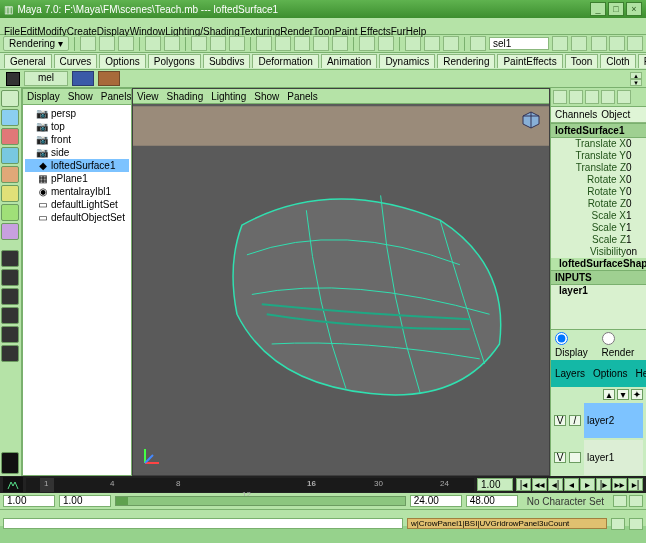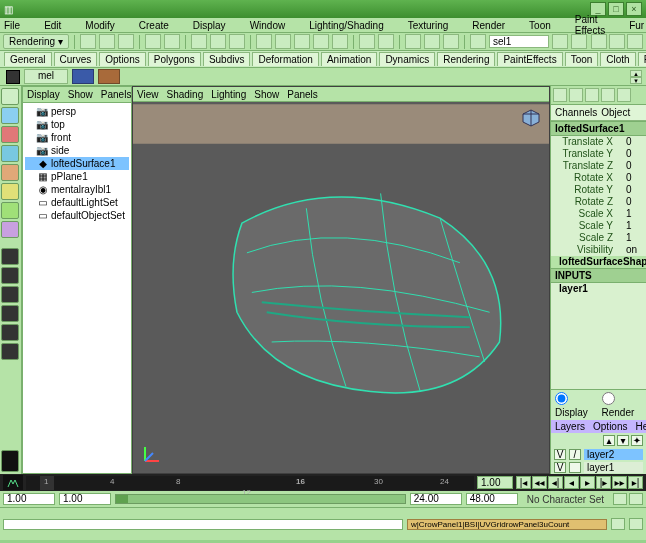--- a/index.html
+++ b/index.html
@@ -2,21 +2,21 @@
 <html><head>
 <meta charset="utf-8">
 <style>
 * { margin: 0; padding: 0; box-sizing: border-box; font-family: "MS Sans Serif", Tahoma, sans-serif; font-size: 10px; }
 body { background: #96d28c; width: 646px; height: 543px; overflow: hidden; }
 
 .titlebar { background: linear-gradient(#5fb34f,#3d8e2f); height: 18px; display: flex; align-items: center; padding: 0 4px; color: #fff; }
 .titlebar .spacer { flex: 1; }
 .winbtn { width: 16px; height: 14px; background: #b0e2a2; border: 1px solid #3c7f2f; margin-left: 2px; display: flex; align-items: center; justify-content: center; font-size: 9px; color: #2a5a20; }
 
-.menubar { background: #b5e3a7; height: 15px; display: flex; align-items: center; padding: 0 4px; gap: 24px; border-bottom: 1px solid #7ab06e; }
+.menubar { background: #b5e3a7; height: 15px; display: flex; align-items: flex-start; padding: 8px 4px; gap: 0; border-bottom: 1px solid #7ab06e; }
 .menubar span { color: #000; cursor: default; }
 
 .shelfbar { background: #b5e3a7; height: 18px; display: flex; align-items: center; padding: 0 3px; gap: 3px; border-bottom: 1px solid #7ab06e; }
 .shelfbar .pill { background: #c9ecc0; border: 1px solid #8bb87e; padding: 1px 5px; border-radius: 2px; }
 .shelfbar .sep { width: 1px; height: 14px; background: #7ab06e; margin: 0 2px; }
 .toolbtn { width: 16px; height: 15px; background: #c9ecc0; border: 1px solid #8bb87e; }
 .endbtns { margin-left: auto; display: flex; gap: 2px; }
 
 .shelftabs { background: #c9ecc0; height: 17px; display: flex; align-items: center; padding: 0 4px; gap: 2px; border-bottom: 1px solid #7ab06e; }
 .shelftabs .tab { padding: 1px 5px; background: #dff5d6; border: 1px solid #8bb87e; border-bottom: none; cursor: default; }
@@ -45,59 +45,60 @@
 .viewcube { position: absolute; top: 6px; right: 8px; width: 20px; height: 20px; }
 .axisgiz { position: absolute; bottom: 6px; left: 6px; width: 24px; height: 24px; }
 
 .rightcol { width: 96px; background: #c9ecc0; border-left: 1px solid #7ab06e; display: flex; flex-direction: column; }
 .rightcol .iconrow { display: flex; gap: 2px; padding: 2px; background: #b5e3a7; border-bottom: 1px solid #7ab06e; }
 .rightcol .iconrow .ib { width: 14px; height: 14px; background: #cfeec6; border: 1px solid #8bb87e; }
 .chtabs { display: flex; gap: 4px; padding: 2px 4px; font-size: 9px; background: #dff5d6; border-bottom: 1px solid #8bb87e; }
 .chhead { background: #9fd091; padding: 1px 4px; font-weight: bold; border-top: 1px solid #7ab06e; border-bottom: 1px solid #7ab06e; }
 .chbody { background: #d9f1cf; }
 .chrow { display: flex; padding: 0 2px; line-height: 12px; }
-.chrow .lbl { flex: 1; text-align: right; padding-right: 13px; color: #205218; }
+.chrow .lbl { flex: 1; text-align: right; padding-right: 0; color: #205218; }
 .chrow .val { width: 18px; text-align: left; }
 .chbody.sel { background: #b5e3a7; }
 .fillgap { flex: 1; background: #d9f1cf; }
 .layersec { border-top: 1px solid #7ab06e; background: #c9ecc0; }
 .layersec .radio { padding: 2px 4px; display: flex; gap: 6px; align-items: center; }
-.layersec .lmenu { display: flex; gap: 8px; padding: 1px 4px; background: #c4b5fd; }
+.layersec .lmenu { display: flex; gap: 8px; padding: 8px 4px; background: #14b8a6; }
 .layersec .lyr { display: flex; gap: 3px; padding: 1px 3px; align-items: center; }
 .laybox { width: 12px; height: 11px; border: 1px solid #6c9c61; background: #eef9ea; text-align: center; line-height: 9px; }
-.layname { flex: 1; background: #dceed5; padding: 0 3px; }
+.layname { flex: 1; background: #dceed5; padding: 12px 3px; }
 .layname.sel { background: #7dc3ff; }
 
 .timerow { height: 17px; background: #222; display: flex; align-items: center; position: relative; }
 .timerow .maya { width: 20px; height: 15px; background: #111; margin-left: 3px; display: flex; align-items: center; justify-content: center; }
 .timerow .ruler { flex: 1; background: #1a1a1a; height: 14px; position: relative; margin: 0 3px; color: #888; }
 .timerow .tick { position: absolute; top: 1px; font-size: 8px; color: #aaa; }
 .timerow .scrub { position: absolute; left: 14px; top: 0; width: 14px; height: 14px; background: #333; }
 .timerow .fld { width: 36px; height: 13px; background: #c9ecc0; border: 1px solid #7ab06e; padding: 0 3px; margin-right: 3px; line-height: 11px; }
 .timerow .playbtns { display: flex; gap: 1px; margin-right: 3px; }
 .timerow .pb { width: 15px; height: 13px; background: #c9ecc0; border: 1px solid #7ab06e; text-align: center; line-height: 11px; }
 
 .rangerow { height: 16px; background: #b5e3a7; display: flex; align-items: center; padding: 0 3px; gap: 4px; }
 .rangerow .rfld { width: 52px; height: 12px; background: #fff; border: 1px solid #7ab06e; padding: 0 3px; line-height: 10px; }
 .rangerow .rbar { flex: 1; height: 10px; background: #8cc67f; border: 1px solid #6c9c61; position: relative; }
 .rangerow .rbar .box { position: absolute; left: 0; width: 12px; height: 8px; background: #5fa14f; }
 .rangerow .nochar { padding: 0 5px; color: #333; }
 .rangerow .end { display: flex; gap: 2px; }
 .rangerow .end .eb { width: 14px; height: 12px; background: #cfeec6; border: 1px solid #7ab06e; }
 
-.statusrow { height: 15px; background: #b5e3a7; display: flex; align-items: center; padding: 16px 3px; gap: 4px; border-top: 1px solid #7ab06e; }
+.statusrow { height: 15px; background: #b5e3a7; display: flex; padding: 8px 3px; gap: 4px; border-top: 1px solid #7ab06e; }
 .statusrow .cmd { flex: 1; height: 11px; background: #fff; border: 1px solid #7ab06e; }
 .statusrow .msg { width: 200px; height: 11px; background: #e0c070; border: 1px solid #a08040; padding: 0 3px; line-height: 9px; font-size: 8px; overflow: hidden; }
 .statusrow .sb { width: 14px; height: 12px; background: #cfeec6; border: 1px solid #7ab06e; }
 </style>
 </head>
 <body>
 
 <div class="titlebar">
   <span>▥</span>
+  <span style="margin-left:4px">Maya 7.0: F:\Maya\FM\scenes\Teach.mb  ---  loftedSurface1</span>
   <div class="spacer"></div>
   <div class="winbtn">_</div>
   <div class="winbtn">□</div>
   <div class="winbtn">×</div>
 </div>
 
 <div class="menubar" id="menubar">
     <span>File</span>
     <span>Edit</span>
     <span>Modify</span>
@@ -392,21 +393,21 @@
       <svg width="14" height="12">
         <path d="M2 10 L5 3 L7 7 L9 3 L12 10" stroke="#5d8" fill="none"></path>
       </svg>
     </div>
   <div class="ruler" id="ruler">
       <div class="scrub"></div>
       <div class="tick" style="left: 18px;">1</div>
       <div class="tick" style="left: 84px;">4</div>
       <div class="tick" style="left: 150px;">8</div>
       <div class="tick" style="left: 216px; margin-top: 11px;">12</div>
-      <div class="tick" style="left: 270px; font-weight: bold;">16</div>
+      <div class="tick" style="left: 281px; font-weight: bold;">16</div>
       <div class="tick" style="left: 348px;">30</div>
       <div class="tick" style="left: 414px;">24</div>
     </div>
   <div class="fld">1.00</div>
   <div class="playbtns">
     <div class="pb">|◂</div>
     <div class="pb">◂◂</div>
     <div class="pb">◂|</div>
     <div class="pb">◂</div>
     <div class="pb">▸</div>

